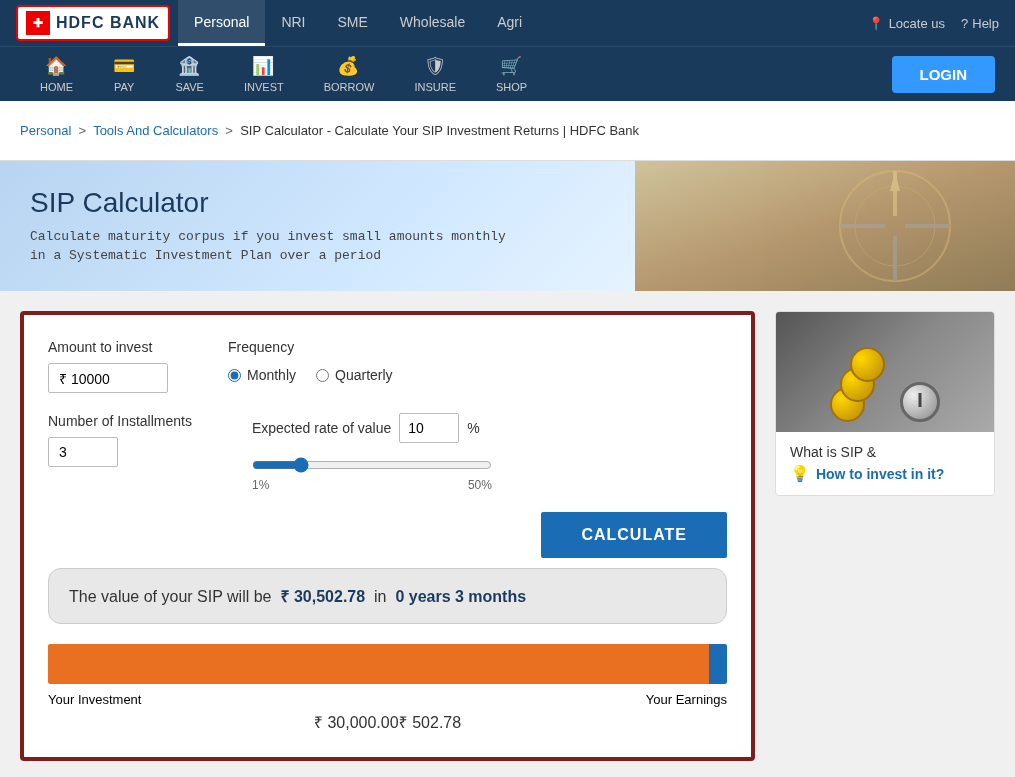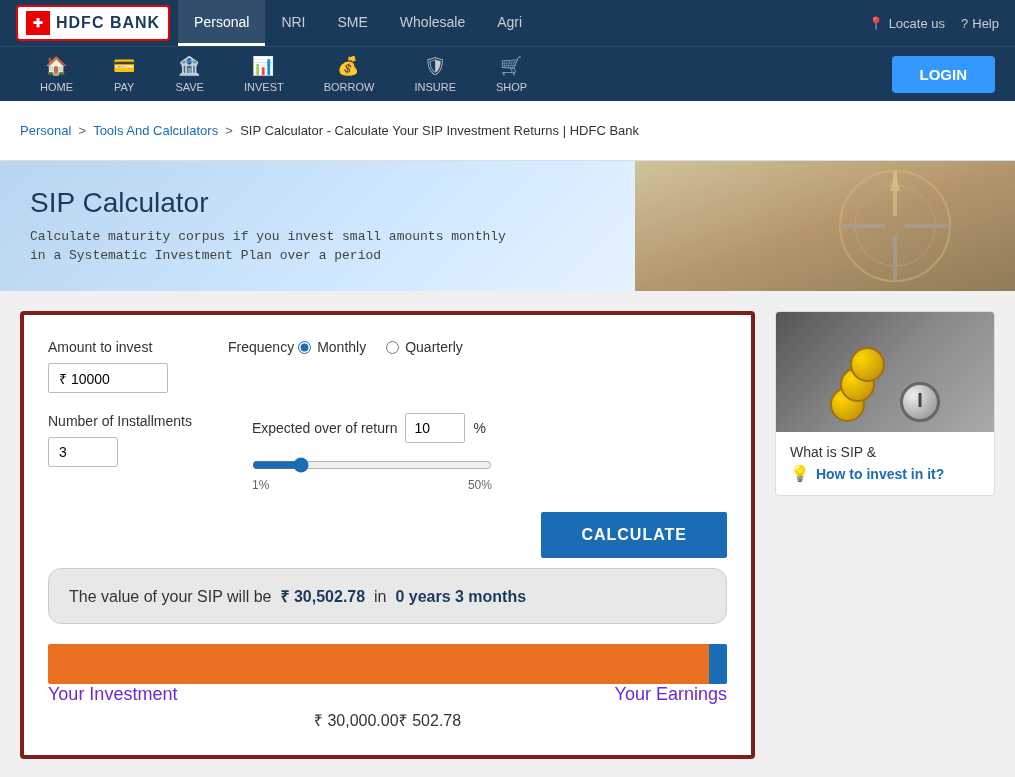--- a/index.html
+++ b/index.html
@@ -40,21 +40,21 @@
     .calculator-card { background: #fff; border: 4px solid #7f1d1d; border-radius: 4px; padding: 24px; flex: 1; }
 
     
     .form-row { display: flex; align-items: flex-start; gap: 60px; margin-bottom: 20px; }
     .form-group { display: flex; flex-direction: column; gap: 8px; }
     .form-group label { font-size: 14px; color: #333; white-space: nowrap; }
     .form-group input[type="text"], .form-group input[type="number"] {
       border: 1px solid #bbb; padding: 6px 10px; font-size: 14px; width: 120px; border-radius: 2px;
     }
     .form-group input.small { width: 70px; }
-    .frequency-group { display: flex; gap: 4px; }
+    .frequency-group { display: flex; flex-direction: column; gap: 12px; }
     .frequency-label { font-size: 14px; color: #333; }
     .frequency-options { display: flex; gap: 20px; align-items: center; }
     .radio-option { display: flex; align-items: center; gap: 6px; font-size: 14px; cursor: pointer; }
     .radio-option input[type="radio"] { accent-color: #1a6cb5; }
 
     .rate-group { display: flex; flex-direction: column; gap: 8px; }
     .rate-row { display: flex; align-items: center; gap: 8px; }
     .rate-row label { font-size: 14px; color: #333; }
     .rate-row input[type="text"] { width: 70px; border: 1px solid #bbb; padding: 6px 8px; font-size: 14px; border-radius: 2px; }
     .rate-row span { font-size: 14px; color: #333; }
@@ -68,21 +68,21 @@
 
     
     .result-box { background: #e8e8e8; border: 1px solid #ccc; padding: 16px 20px; font-size: 16px; color: #333; border-radius: 13px; }
     .result-box strong { color: #1a3a5c; }
 
     
     .bar-section { margin-top: 20px; }
     .bar-chart { display: flex; height: 40px; border-radius: 2px; overflow: hidden; }
     .bar-investment { background: #e87020; flex: 0 0 calc(100% - 20px); }
     .bar-earnings { background: #1a6cb5; flex: 0 0 20px; }
-    .bar-labels { display: flex; justify-content: space-between; font-size: 18px; color: #6d28d9; }
+    .bar-labels { display: flex; justify-content: space-between; margin-top: 8px; font-size: 13px; color: #000000; }
     .bar-values { display: flex; justify-content: center; margin-top: 4px; font-size: 16px; color: #333; }
 
     
     .sidebar { width: 220px; flex-shrink: 0; }
     .sip-card { background: #fff; border: 1px solid #ddd; border-radius: 4px; overflow: hidden; }
     .sip-card-img { width: 100%; height: 120px; background: linear-gradient(135deg, #555 0%, #888 50%, #aaa 100%); display: flex; align-items: center; justify-content: center; position: relative; overflow: hidden; }
     .sip-card-body { padding: 12px 14px; }
     .sip-card-body p { font-size: 14px; color: #333; margin-bottom: 4px; }
     .sip-card-body a { color: #1a6cb5; font-size: 14px; font-weight: bold; text-decoration: none; display: flex; align-items: center; gap: 6px; }
     .bulb-icon { font-size: 16px; }
@@ -203,21 +203,21 @@
       </div>
     </div>
 
     <div class="form-row">
       <div class="form-group">
         <label>Number of Installments</label>
         <input type="text" class="small" value="3" style="">
       </div>
       <div class="rate-group">
         <div class="rate-row">
-          <label>Expected over of return</label>
+          <label>Expected rate of value</label>
           <input type="text" value="10" style="width: 60px; border: 1px solid rgb(187, 187, 187); padding: 6px 8px; font-size: 14px; border-radius: 2px;">
           <span>%</span>
         </div>
         <div class="slider-container">
           <input type="range" min="1" max="50" value="10" style="">
           <div class="slider-labels">
             <span>1%</span>
             <span>50%</span>
           </div>
         </div>

